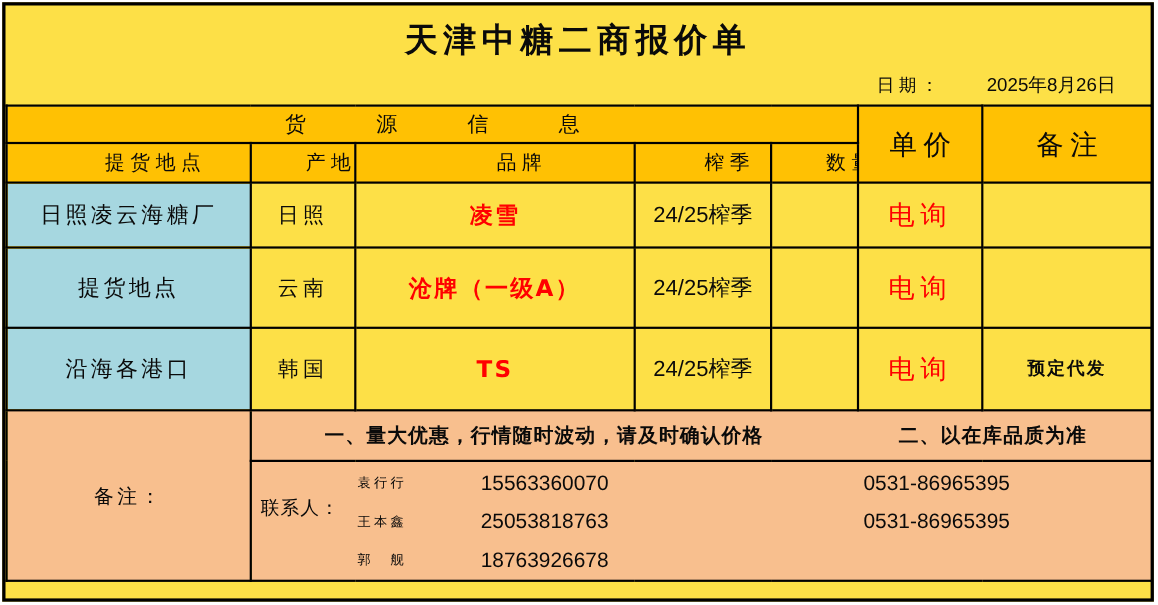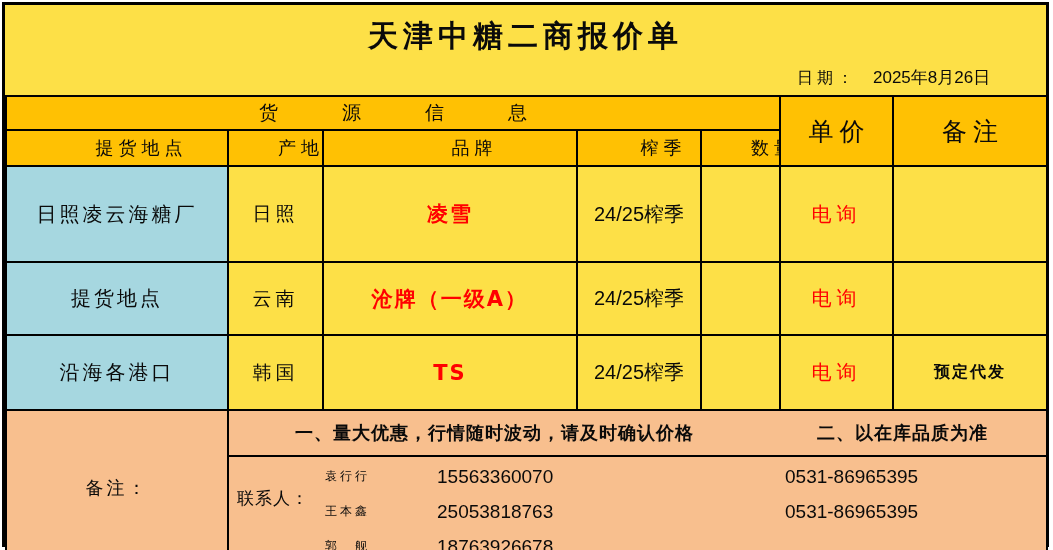--- a/index.html
+++ b/index.html
@@ -25,47 +25,47 @@
   .title-area{position:relative;height:90px;}
   .main-title{
     padding-top:11px;text-align:center;
     font-size:30px;font-weight:bold;letter-spacing:5px;
   }
   .date-row{
     position:absolute;top:61px;left:792px;
     font-size:16px;white-space:nowrap;
   }
   .date-row .date-label{letter-spacing:4px;}
-  .date-row .date-value{margin-left:16px;font-size:17px;font-family:"Liberation Sans",sans-serif;}
+  .date-row .date-value{margin-left:40px;font-size:17px;font-family:"Liberation Sans",sans-serif;}
   
   table.quote{
     border-collapse:collapse;table-layout:fixed;width:1041px;
   }
   table.quote td{
     border:2px solid var(--line);
     text-align:center;vertical-align:middle;padding:0;
     overflow:hidden;white-space:nowrap;
   }
   tr.hrow1{height:34px;}
   tr.hrow2{height:36px;}
-  tr.drow1{height:96px;}
+  tr.drow1{height:59px;}
   tr.drow2{height:73px;}
   tr.drow3{height:75px;}
   tr.frow1{height:46px;}
   tr.frow2{height:108px;}
   .hdr{background:var(--header-bg);font-size:18px;font-weight:normal;}
   .group-hdr span{display:inline-block;letter-spacing:64px;padding-left:64px;font-size:19px;}
   .sub-hdr span{display:inline-block;letter-spacing:5px;padding-left:5px;margin-left:44px;}
   .span-hdr span{display:inline-block;letter-spacing:6px;padding-left:6px;font-size:25px;}
   .loc-cell{background:var(--loc-bg);font-size:20px;letter-spacing:3px;}
   .origin-cell{font-size:19px;letter-spacing:4px;}
   .brand-cell{color:var(--accent-red);font-weight:bold;font-size:21px;letter-spacing:2px;}
   .season-cell{font-size:20px;font-family:"Liberation Sans",sans-serif;}
   .qty-cell{font-size:18px;}
-  .price-cell{color:var(--accent-red);font-size:20px;letter-spacing:5px;margin-left:35px;}
+  .price-cell{color:var(--accent-red);font-size:24px;letter-spacing:5px;margin-left:35px;}
   .note-cell{font-size:16px;font-weight:bold;letter-spacing:2px;}
   
   .fcell{background:var(--footer-bg);}
   .beizhu-cell{font-size:18px;letter-spacing:3px;}
   .notes-wrap{
     display:flex;justify-content:space-between;align-items:center;
     padding:0 58px 0 66px;font-weight:bold;font-size:18px;letter-spacing:1px;
   }
   .contacts-grid{
     display:grid;

